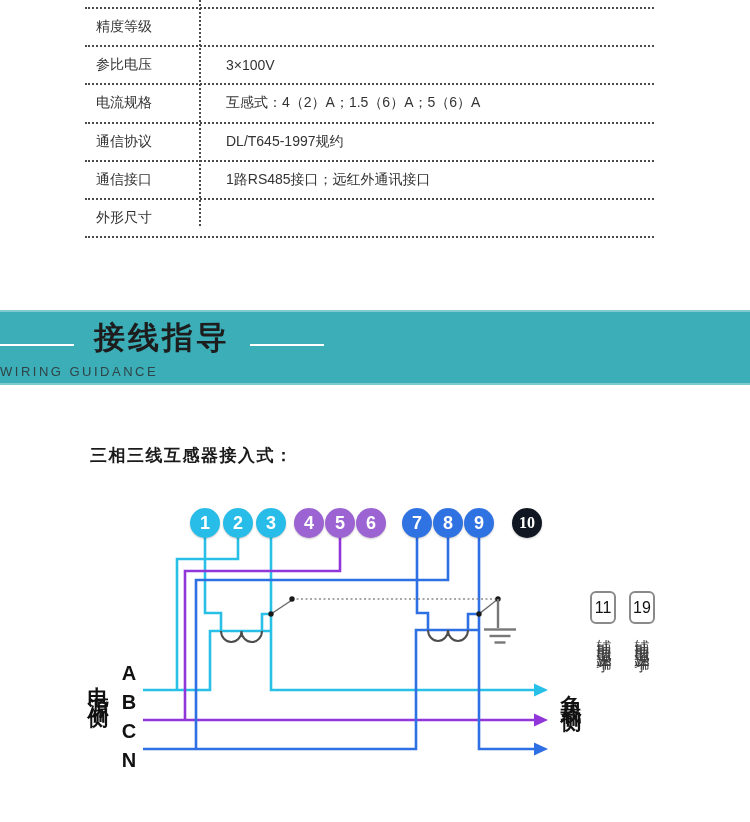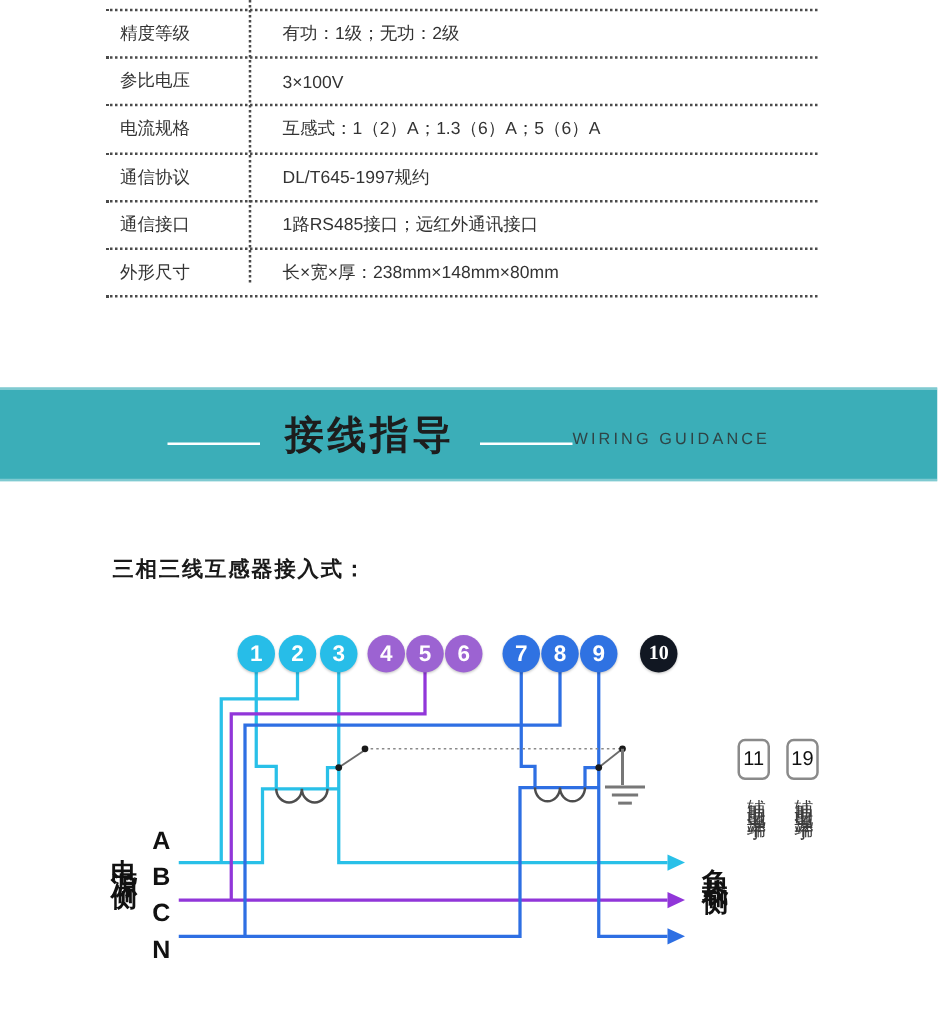--- a/index.html
+++ b/index.html
@@ -10,21 +10,21 @@
   
   .v-sep{position:absolute;left:199px;top:0;height:226px;border-left:2px dotted #4a4a4a;}
   .spec-table{position:absolute;left:85px;top:7px;width:569px;}
   .spec-row{height:36.2px;border-top:2px dotted #4a4a4a;display:flex;align-items:center;}
   .spec-row:last-child{border-bottom:2px dotted #4a4a4a;}
   .spec-label{width:113px;padding-left:11px;font-size:14px;color:#333;flex:none;}
   .spec-value{flex:1;padding-left:17px;font-size:14px;color:#333;}
   
   .banner{
     position:absolute;left:0;top:310px;width:750px;height:75px;background:var(--teal);
-    display:flex;flex-direction:row;align-items:center;justify-content:center;
+    display:flex;flex-direction:column;justify-content:center;
     box-shadow:inset 0 2px 0 rgba(255,255,255,.35), inset 0 -2px 0 rgba(255,255,255,.35);
   }
   .banner-title-row{display:flex;align-items:center;gap:20px;}
   .dash{width:74px;height:2px;background:#ffffff;transform:translateY(7px);}
   .banner-title{font-size:31px;font-weight:bold;color:#1d1d1d;letter-spacing:3px;}
   .banner-sub{font-size:13px;color:#2f4446;letter-spacing:2.5px;margin-top:5px;}
   
   .diagram-title{position:absolute;left:90px;top:444px;font-size:17px;font-weight:bold;color:#1a1a1a;letter-spacing:1.5px;text-align:center;}
   .wires{position:absolute;left:0;top:0;width:750px;height:822px;}
   .w-a{stroke:var(--wire_cyan);stroke-width:2.6;fill:none;}
@@ -56,41 +56,39 @@
     writing-mode:vertical-rl;text-orientation:upright;}
   .aux1{left:594px;} .aux2{left:632px;}
 </style>
 </head>
 <body>
 
 <div class="v-sep"></div>
 <div class="spec-table">
   <div class="spec-row">
     <div class="spec-label">精度等级</div>
-    <div class="spec-value">有功：1级；无功：2级</div>
   </div>
   <div class="spec-row">
     <div class="spec-label">参比电压</div>
     <div class="spec-value">3×100V</div>
   </div>
   <div class="spec-row">
     <div class="spec-label">电流规格</div>
-    <div class="spec-value">互感式：1（2）A；1.3（6）A；5（6）A</div>
+    <div class="spec-value">互感式：4（2）A；1.5（6）A；5（6）A</div>
   </div>
   <div class="spec-row">
     <div class="spec-label">通信协议</div>
     <div class="spec-value">DL/T645-1997规约</div>
   </div>
   <div class="spec-row">
     <div class="spec-label">通信接口</div>
     <div class="spec-value">1路RS485接口；远红外通讯接口</div>
   </div>
   <div class="spec-row">
     <div class="spec-label">外形尺寸</div>
-    <div class="spec-value">长×宽×厚：238mm×148mm×80mm</div>
   </div>
 </div>
 
 <div class="banner">
   <div class="banner-title-row">
     <div class="dash"></div>
     <div class="banner-title">接线指导</div>
     <div class="dash"></div>
   </div>
   <div class="banner-sub">WIRING GUIDANCE</div>

